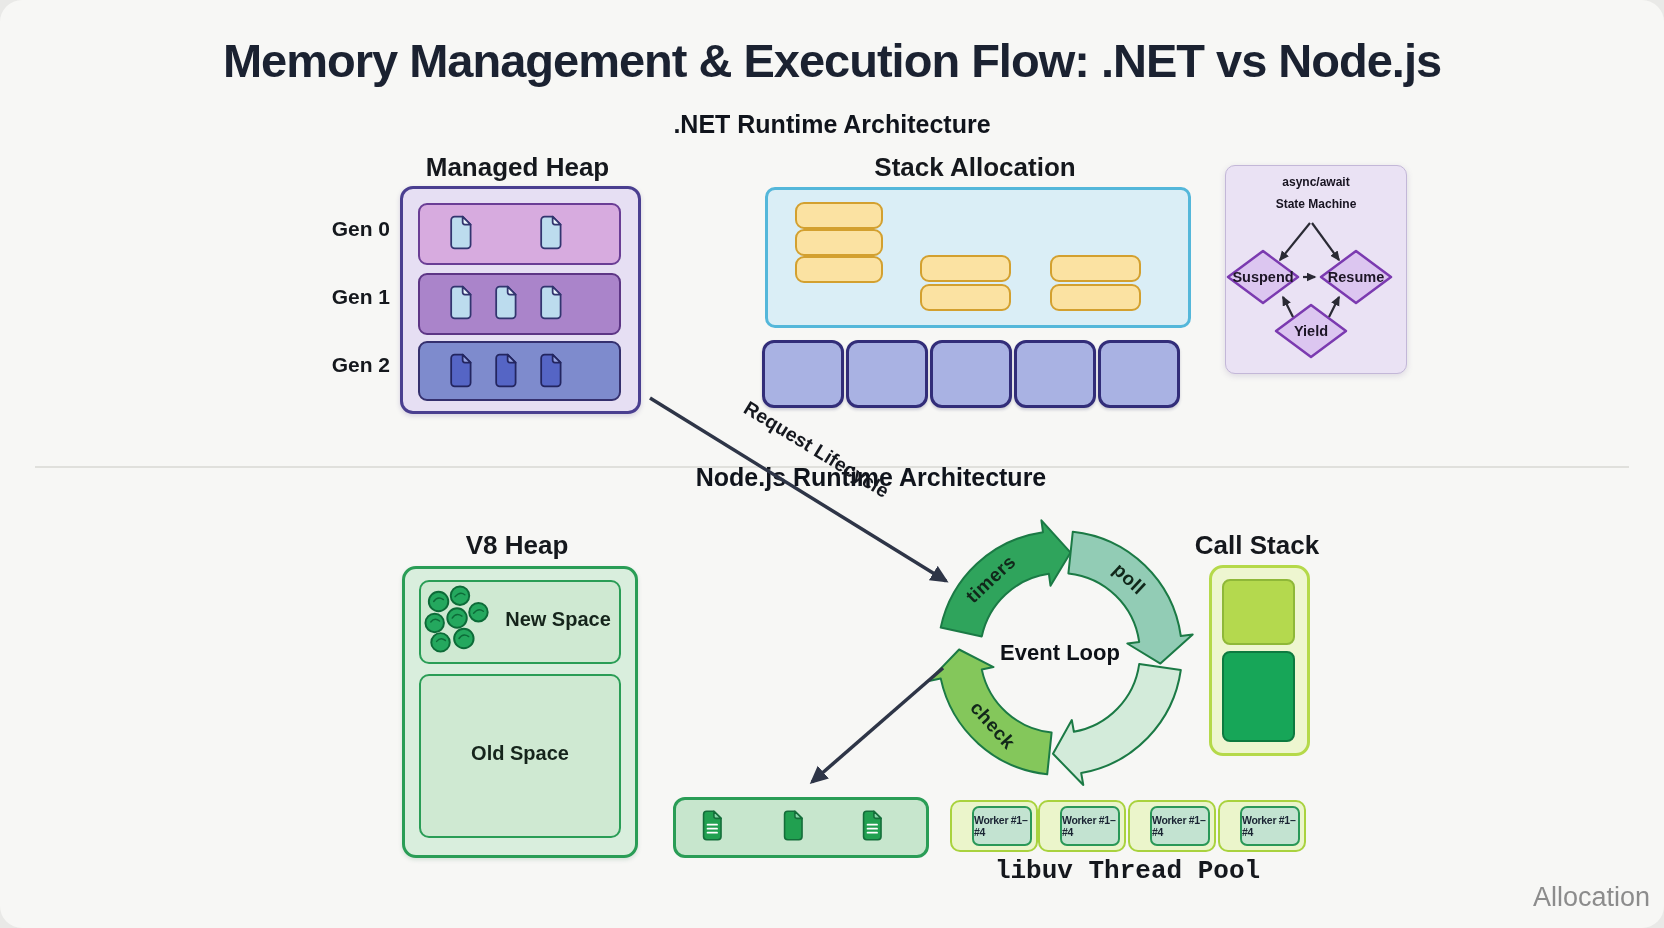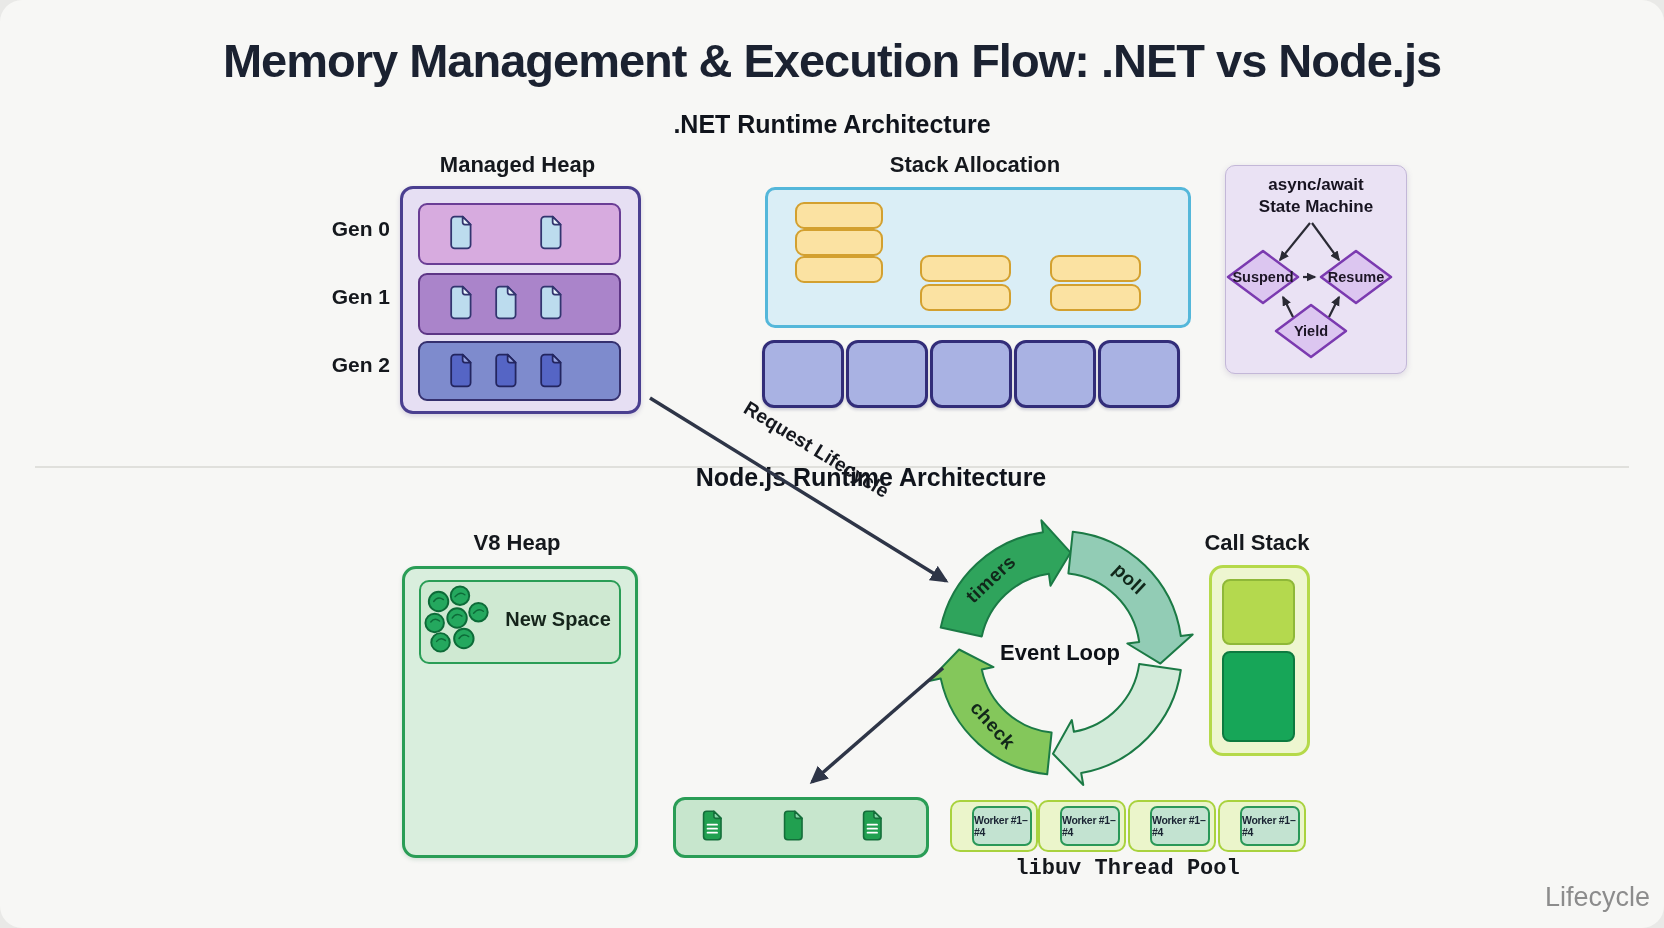--- a/index.html
+++ b/index.html
@@ -1,42 +1,42 @@
 <!DOCTYPE html>
 <html><head>
 <meta charset="utf-8">
 <style>
   html,body{margin:0;padding:0;background:#e9e9e7;}
   .canvas{position:relative;width:1664px;height:928px;background:#f7f7f5;overflow:hidden;
           font-family:"Liberation Sans",sans-serif;border-radius:22px;}
   .title{position:absolute;left:0;top:33px;width:100%;text-align:center;font-size:47px;
          font-weight:700;letter-spacing:-1px;color:#1b2231;margin:0;}
   .subtitle{position:absolute;left:0;width:100%;text-align:center;font-size:25px;font-weight:700;color:#10141c;}
-  .label{position:absolute;text-align:center;font-size:22px;font-weight:700;color:#15181d;}
+  .label{position:absolute;text-align:center;font-size:26px;font-weight:700;color:#15181d;}
   .gen-label{position:absolute;left:295px;width:95px;text-align:right;font-size:21px;font-weight:700;color:#15181d;}
   .heap-outer{position:absolute;left:400px;top:186px;width:235px;height:222px;background:#e6dff3;
               border:3px solid #4a3f90;border-radius:13px;box-shadow:0 2px 5px rgba(60,40,120,.18);}
   .heap-row{position:absolute;left:15px;width:199px;border:2.5px solid;border-radius:9px;}
   .gen0{background:#d7abdf;border-color:#6a3d95;}
   .gen1{background:#aa84ca;border-color:#5d3585;}
   .gen2{background:#7e8bcd;border-color:#35306e;}
   .doc{position:absolute;}
   .heap-doc{width:30px;height:37px;top:9px;}
   .cb-doc{width:27px;height:33px;top:9px;}
   .doc-blue{--doc-fill:#bcdcee;--doc-stroke:#32356f;--doc-fold:#eaf4fb;}
   .doc-dark{--doc-fill:#5565c5;--doc-stroke:#23255f;--doc-fold:#93a0e0;}
   .doc-green{--doc-fill:#21a050;--doc-stroke:#146e3a;--doc-fold:#86d6a8;--doc-line:#ffffff;}
   .stack-box{position:absolute;left:765px;top:187px;width:420px;height:135px;background:#daeef6;
              border:3px solid #54b7da;border-radius:10px;}
   .frame{position:absolute;height:23px;background:#fbe2a2;border:2.5px solid #d3a02f;border-radius:9px;}
   .tsq{position:absolute;top:340px;width:76px;height:62px;background:#a9b2e3;border:3px solid #322d79;
        border-radius:12px;box-shadow:0 2px 3px rgba(40,40,90,.2);}
   .sm-panel{position:absolute;left:1225px;top:165px;width:180px;height:207px;background:#eae2f4;
             border:1.5px solid #c3b7d8;border-radius:10px;box-shadow:0 2px 6px rgba(100,80,140,.18);}
-  .sm-title{position:absolute;left:0;width:100%;text-align:center;font-size:17px;font-weight:700;color:#171320;}
+  .sm-title{position:absolute;left:0;width:100%;text-align:center;font-size:12px;font-weight:700;color:#171320;}
   .sm-svg{position:absolute;left:0;top:52px;width:180px;height:155px;}
   .sm-text{font-size:14.5px;font-weight:700;fill:#1d1526;text-anchor:middle;}
   .sm-line{stroke:#2a2a34;stroke-width:2.2;}
   .diamond{fill:#dcc6f0;stroke:#7b3ab0;stroke-width:2.5;stroke-linejoin:round;}
   .divider{position:absolute;left:35px;top:466px;width:1594px;height:2px;background:#e0e0dc;}
   .v8-outer{position:absolute;left:402px;top:566px;width:230px;height:286px;background:#d9eedd;
             border:3px solid #2a9d56;border-radius:14px;box-shadow:0 2px 4px rgba(30,100,60,.15);}
   .space-box{position:absolute;left:14px;width:198px;background:#cfe9d2;border:2.5px solid #2a9d56;border-radius:10px;}
   .space-label{position:absolute;font-size:20px;font-weight:700;color:#15241b;}
   .blob circle{fill:#24a85e;stroke:#0d6b38;stroke-width:2;}
@@ -194,20 +194,23 @@
             <circle r="9.5"></circle>
             <path d="M-4,-1 Q0,-6 5,-2"></path>
           </g>
         <g class="blob" transform="translate(42,56)">
             <circle r="10"></circle>
             <path d="M-5,0 Q-1,-6 5,-2"></path>
           </g>
       </svg>
       <div class="space-label" style="left:82px;top:26px;width:110px;text-align:center;">New Space</div>
     </div>
+    <div class="space-box" style="top:105px;height:160px;">
+      <div class="space-label" style="left:0;top:66px;width:100%;text-align:center;">Old Space</div>
+    </div>
   </div>
 
   <svg class="event-loop" viewBox="0 0 268 268">
     <path class="el-band" fill="#2fa45c" d="M14.7,108.6 A122,122 0 0 1 117,13.2 L115.4,1.3 L144.6,33.6 L124.5,66.7 L122.9,54.8 A80,80 0 0 0 55.8,117.4 Z"></path>
     <path class="el-band" fill="#92ccb5" d="M146.8,12.7 A122,122 0 0 1 254.8,117.0 L266.7,115.4 L234.4,144.6 L201.3,124.5 L213.2,122.9 A80,80 0 0 0 142.4,54.4 Z"></path>
     <path class="el-band" fill="#d3ebda" d="M254.8,151.0 A122,122 0 0 1 155.2,254.1 L157.3,266.0 L127.0,234.8 L145.8,201.0 L147.9,212.8 A80,80 0 0 0 213.2,145.1 Z"></path>
     <path class="el-band" fill="#84c75b" d="M121.2,255.3 A122,122 0 0 1 14.7,159.4 L2.9,161.9 L33.1,130.5 L67.5,148.1 L55.8,150.6 A80,80 0 0 0 125.6,213.6 Z"></path>
     <text class="el-label" x="65.8" y="60.9" dominant-baseline="middle" transform="rotate(-43 65.8 60.9)">timers</text>
     <text class="el-label" x="202.2" y="60.9" dominant-baseline="middle" transform="rotate(43 202.2 60.9)">poll</text>
     <text class="el-label" x="65.8" y="207.1" dominant-baseline="middle" transform="rotate(48 65.8 207.1)">check</text>
@@ -250,14 +253,14 @@
     <defs>
       <marker id="ah" markerUnits="userSpaceOnUse" markerWidth="20" markerHeight="18" refX="15" refY="8.5" orient="auto">
         <path d="M0,0 L18,8.5 L0,17 Z" fill="#2e3547"></path>
       </marker>
     </defs>
     <line class="flow-line" x1="650" y1="398" x2="946" y2="581" marker-end="url(#ah)"></line>
     <line class="flow-line" x1="943" y1="668" x2="812" y2="782" marker-end="url(#ah)"></line>
     <text class="flow-label" x="813" y="455" transform="rotate(31.5 813 455)">Request Lifecycle</text>
   </svg>
 
-  <div class="watermark">Lifecycle</div>
+  <div class="watermark">Allocation</div>
 </div>
 
 </body></html>

